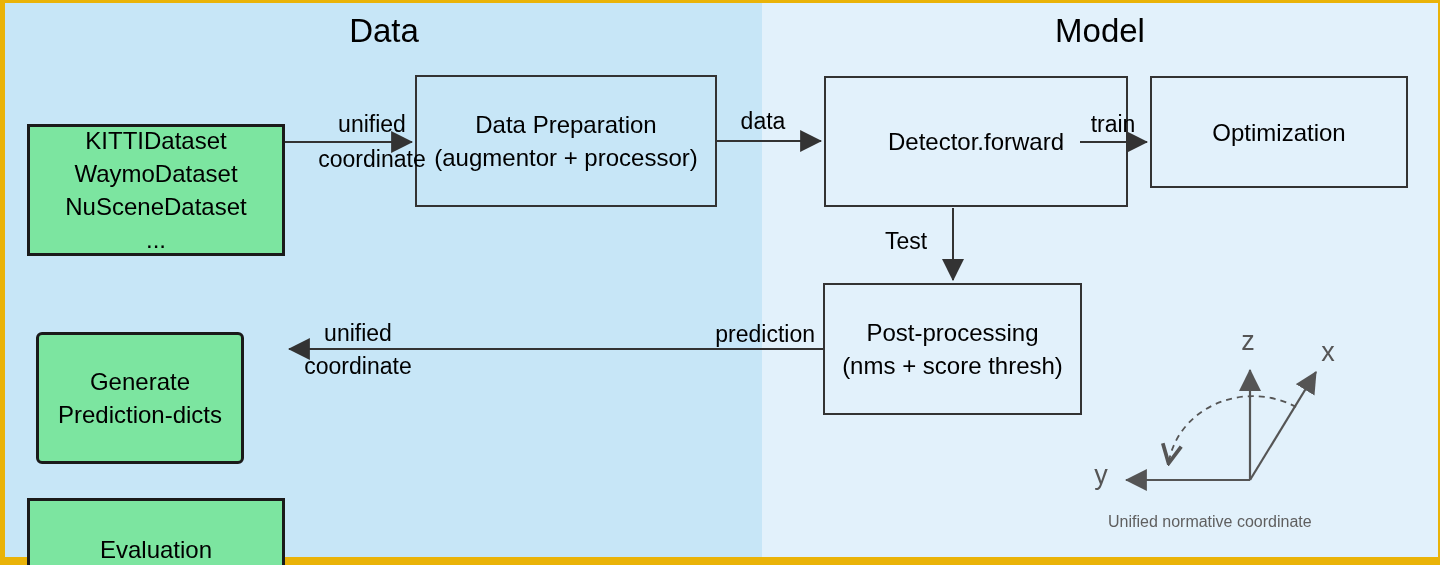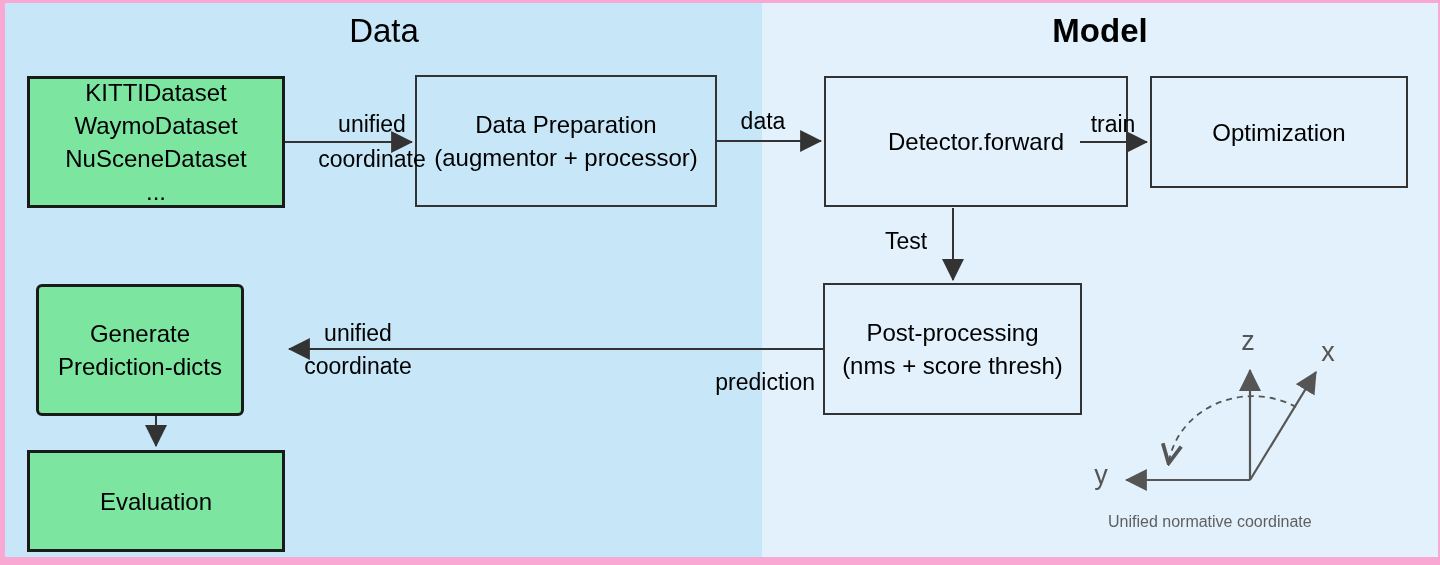--- a/index.html
+++ b/index.html
@@ -1,38 +1,38 @@
 <!DOCTYPE html>
 <html style="--c-left-panel: #c7e6f7; --c-right-panel: #e2f1fb; --c-green-fill: #7ce5a0; --c-green-border: #1a1a1a; --c-box-border: #333333; --c-arrow: #333333; --c-axis: #555555; --c-caption: #5f5f5f; --c-text: #000000;"><head>
 <meta charset="utf-8">
 <style>
   html,body{margin:0;padding:0;background:#ffffff;}
   #canvas{
-    position:relative;width:1440px;height:565px;background:#f9a8d4;overflow:hidden;
+    position:relative;width:1440px;height:565px;background:#eab308;overflow:hidden;
     font-family:"Liberation Sans", sans-serif;color:var(--c-text,#000);
   }
   .panel{position:absolute;top:3px;height:554px;}
   .panel-data{left:5px;width:757px;background:var(--c-left-panel,#c7e6f7);}
   .panel-model{left:762px;width:676px;background:var(--c-right-panel,#e2f1fb);}
   .section-title{
     position:absolute;top:13px;width:200px;text-align:center;
     font-size:33px;line-height:36px;color:var(--c-text,#000);
   }
   .box{
     position:absolute;box-sizing:border-box;display:flex;flex-direction:column;
     justify-content:center;align-items:center;text-align:center;
     font-size:24px;line-height:33px;color:var(--c-text,#000);
   }
-  .box-green{background:var(--c-green-fill,#7ce5a0);border:3px solid var(--c-green-border,#1a1a1a);}
+  .box-green{background:var(--c-green-fill,#7ce5a0);border:3px solid var(--c-green-border,#1a1a1a);margin-top:48px;}
   .box-blue{background:transparent;border:2px solid var(--c-box-border,#333);}
   .edge-label{
     position:absolute;font-size:23px;line-height:26px;text-align:center;
     color:var(--c-text,#000);
   }
-  .edge-label.right{text-align:right;margin-top:48px;}
+  .edge-label.right{text-align:right;}
   #wires{position:absolute;left:0;top:0;width:1440px;height:565px;pointer-events:none;}
   .wire{stroke:var(--c-arrow,#333);stroke-width:2;fill:none;}
   .axis{stroke:var(--c-axis,#555);stroke-width:2.2;fill:none;}
   .arc{stroke:var(--c-axis,#555);stroke-width:1.8;fill:none;stroke-dasharray:6 5;}
   .mk-black{fill:var(--c-arrow,#333);}
   .mk-gray{fill:var(--c-axis,#555);}
   .mk-vee{fill:none;stroke:var(--c-axis,#555);stroke-width:1.6;}
   .axis-label{
     position:absolute;width:34px;text-align:center;font-size:27px;line-height:28px;
     color:var(--c-axis,#555);
@@ -44,21 +44,21 @@
 </style>
 </head>
 <body>
 
 <div id="canvas">
 
   <div class="panel panel-data"></div>
   <div class="panel panel-model"></div>
 
   <div class="section-title" style="left:284px;">Data</div>
-  <div class="section-title" style="left:1000px;font-weight:bold;">Model</div>
+  <div class="section-title" style="left:1000px;">Model</div>
 
   <svg id="wires">
     <defs>
       <marker id="ah-black" viewBox="0 0 10 10" refX="9.5" refY="5" markerWidth="11" markerHeight="11" orient="auto">
         <path class="mk-black" d="M0,0 L10,5 L0,10 Z"></path>
       </marker>
       <marker id="ah-gray" viewBox="0 0 10 10" refX="9.5" refY="5" markerWidth="10" markerHeight="10" orient="auto">
         <path class="mk-gray" d="M0,0 L10,5 L0,10 Z"></path>
       </marker>
       <marker id="ah-vee" viewBox="0 0 10 10" refX="8" refY="5" markerWidth="13" markerHeight="13" orient="auto">

